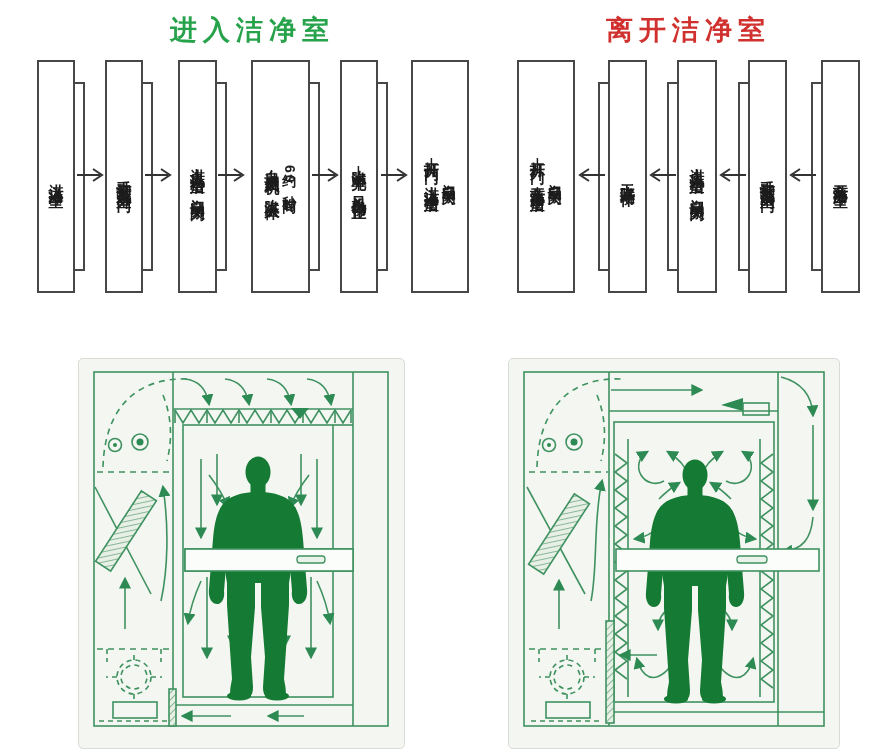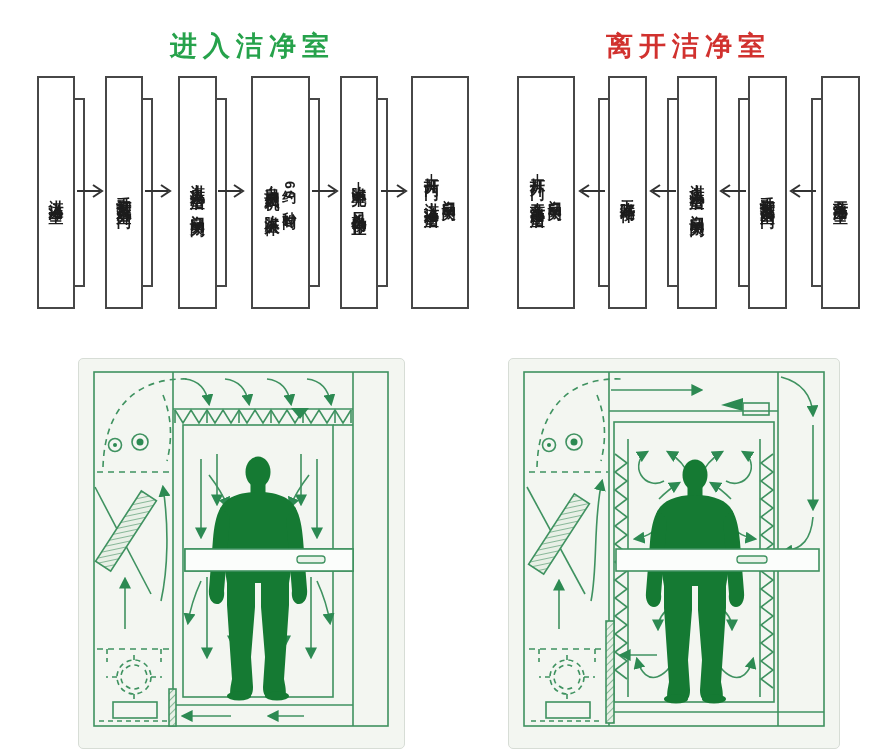--- a/index.html
+++ b/index.html
@@ -1,21 +1,21 @@
 <!DOCTYPE html>
 <html><head>
 <meta charset="utf-8">
 <style>
   html,body{margin:0;padding:0;}
   body{
     width:888px;height:750px;position:relative;background:#ffffff;
     font-family:"Liberation Sans","DejaVu Sans",sans-serif;overflow:hidden;
   }
   
-  .flow-area{position:absolute;left:0;top:16px;width:706px;height:310px;}
+  .flow-area{position:absolute;left:0;top:0;width:706px;height:310px;}
   .flow-title{
     position:absolute;top:12px;font-size:27px;font-weight:bold;
     letter-spacing:6px;text-align:center;white-space:nowrap;
   }
   .flow-title.enter{left:37px;width:431px;color:#26a24b;}
   .flow-title.leave{left:517px;width:343px;color:#d1312e;}
   .step-wrap{position:absolute;top:60px;height:233px;}
   .step-shadow{
     position:absolute;top:22px;bottom:22px;width:8px;
     background:#ffffff;border:2px solid #474747;

